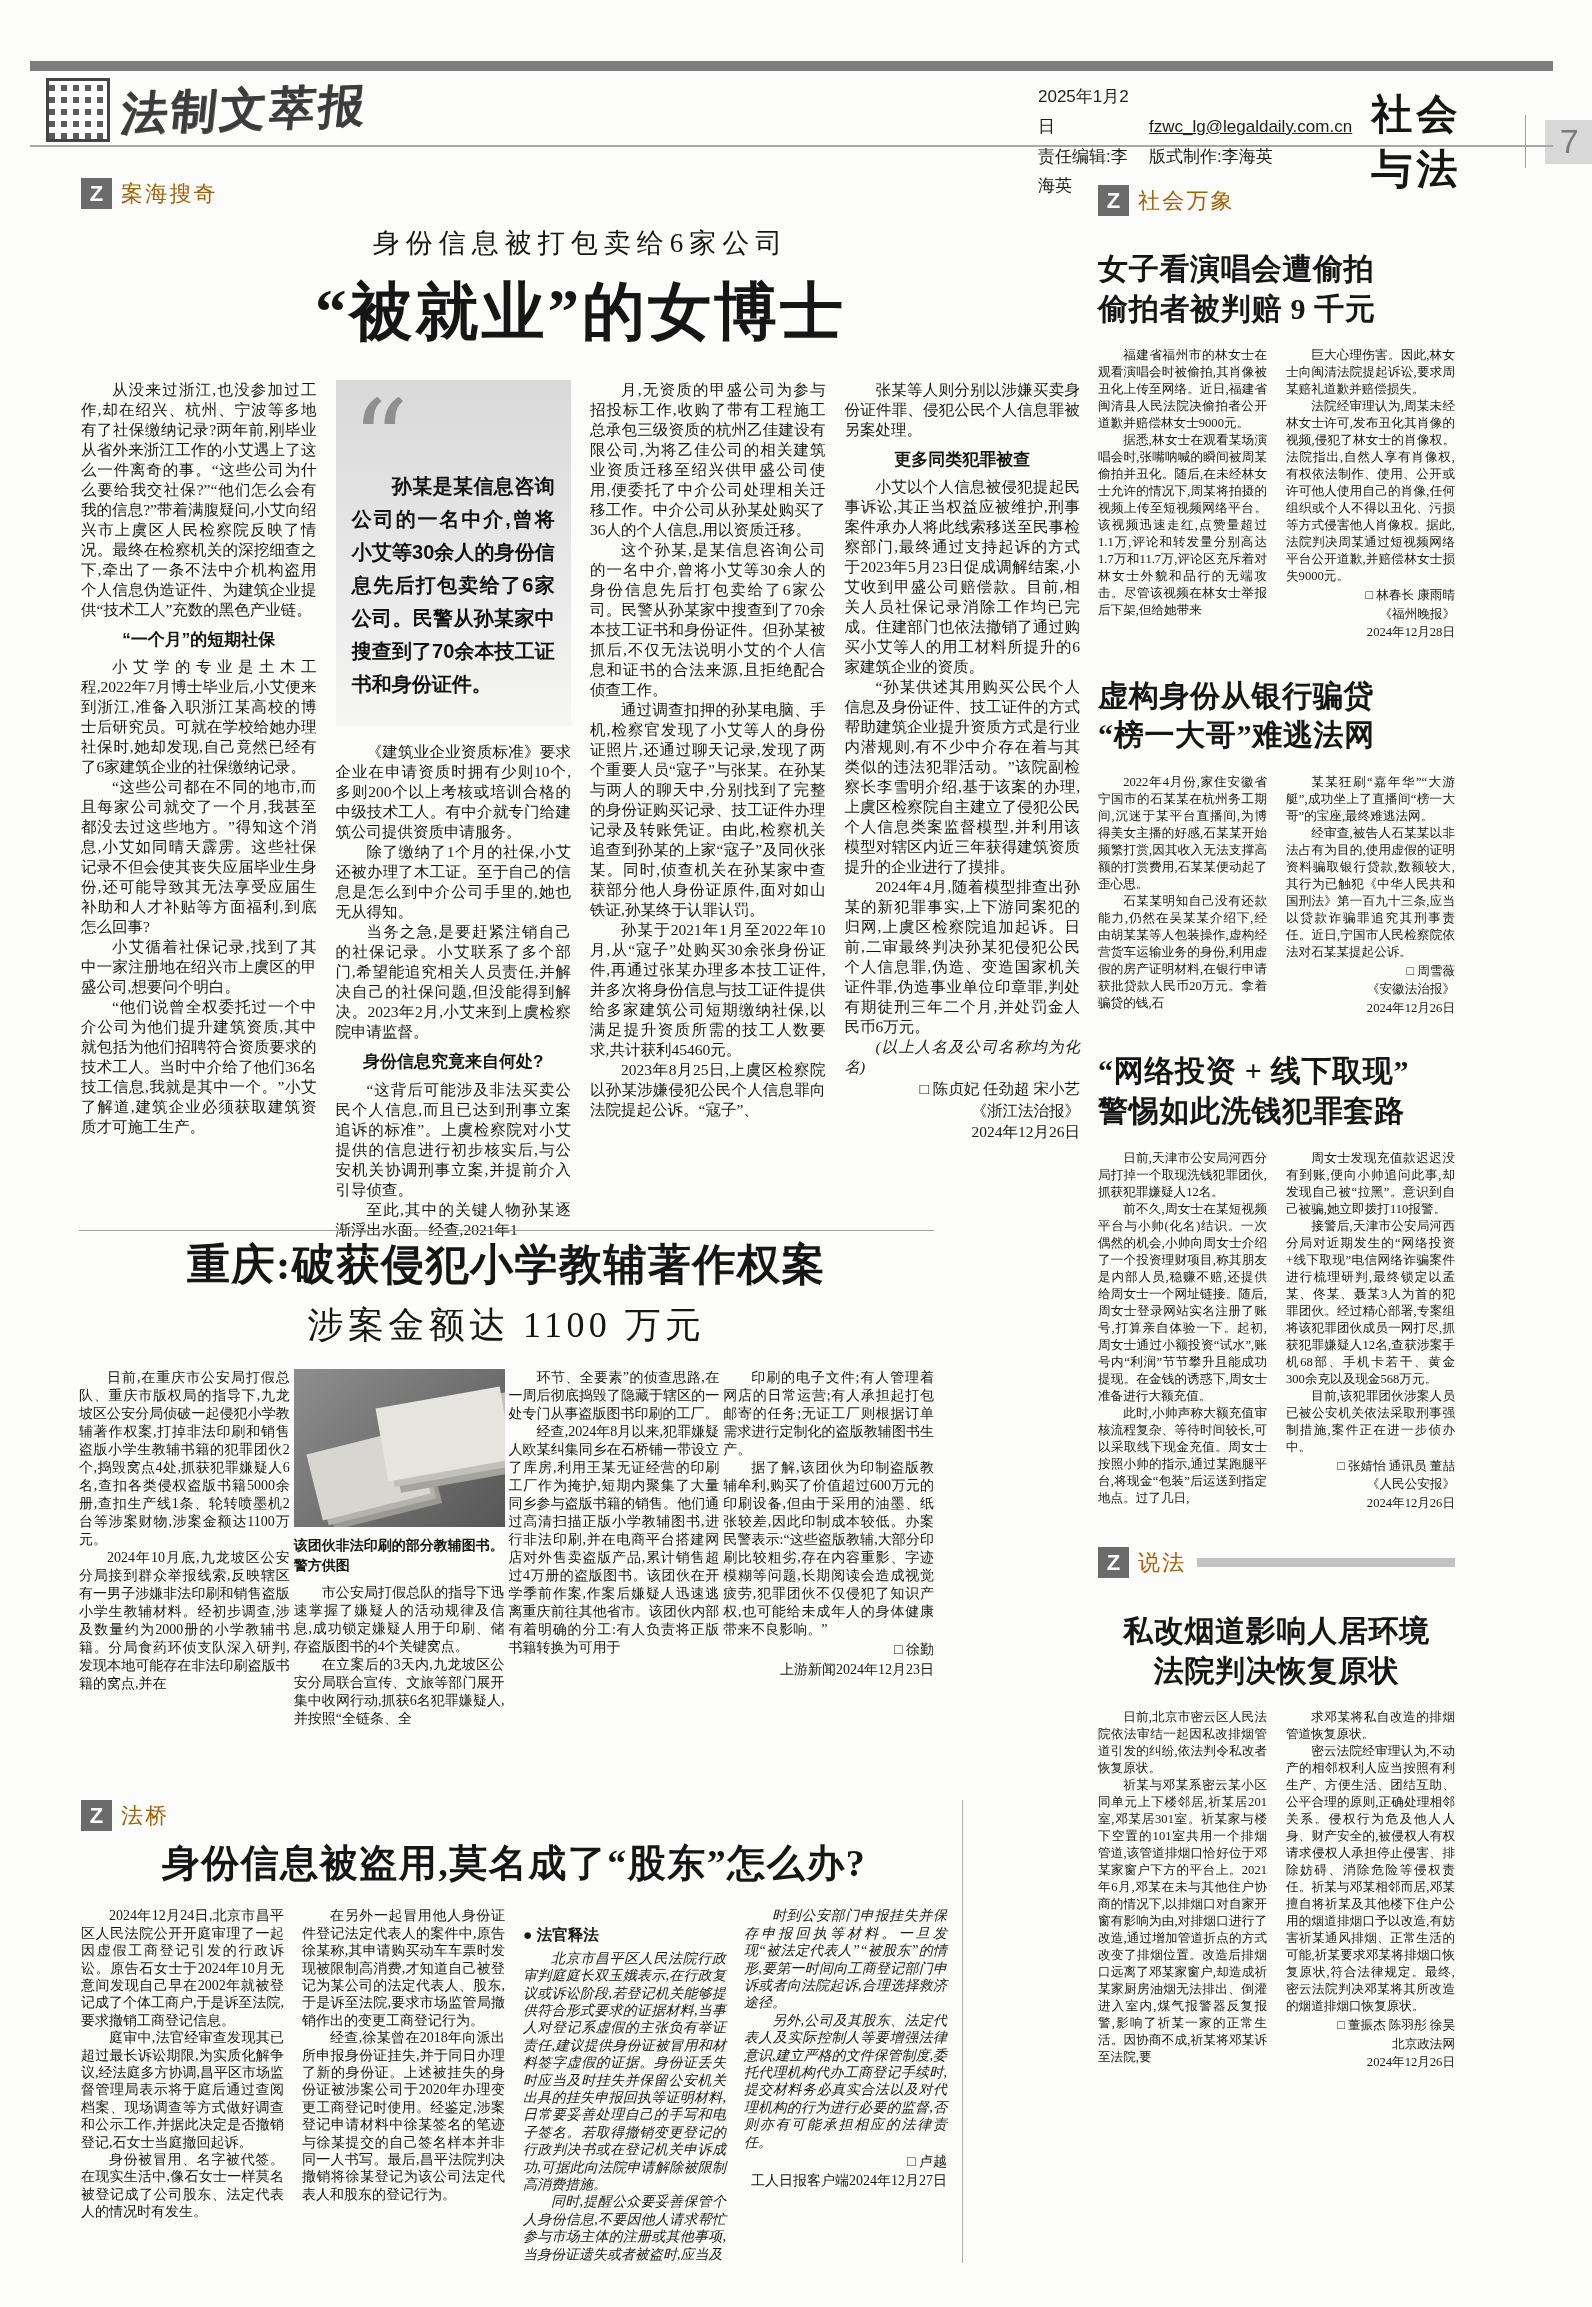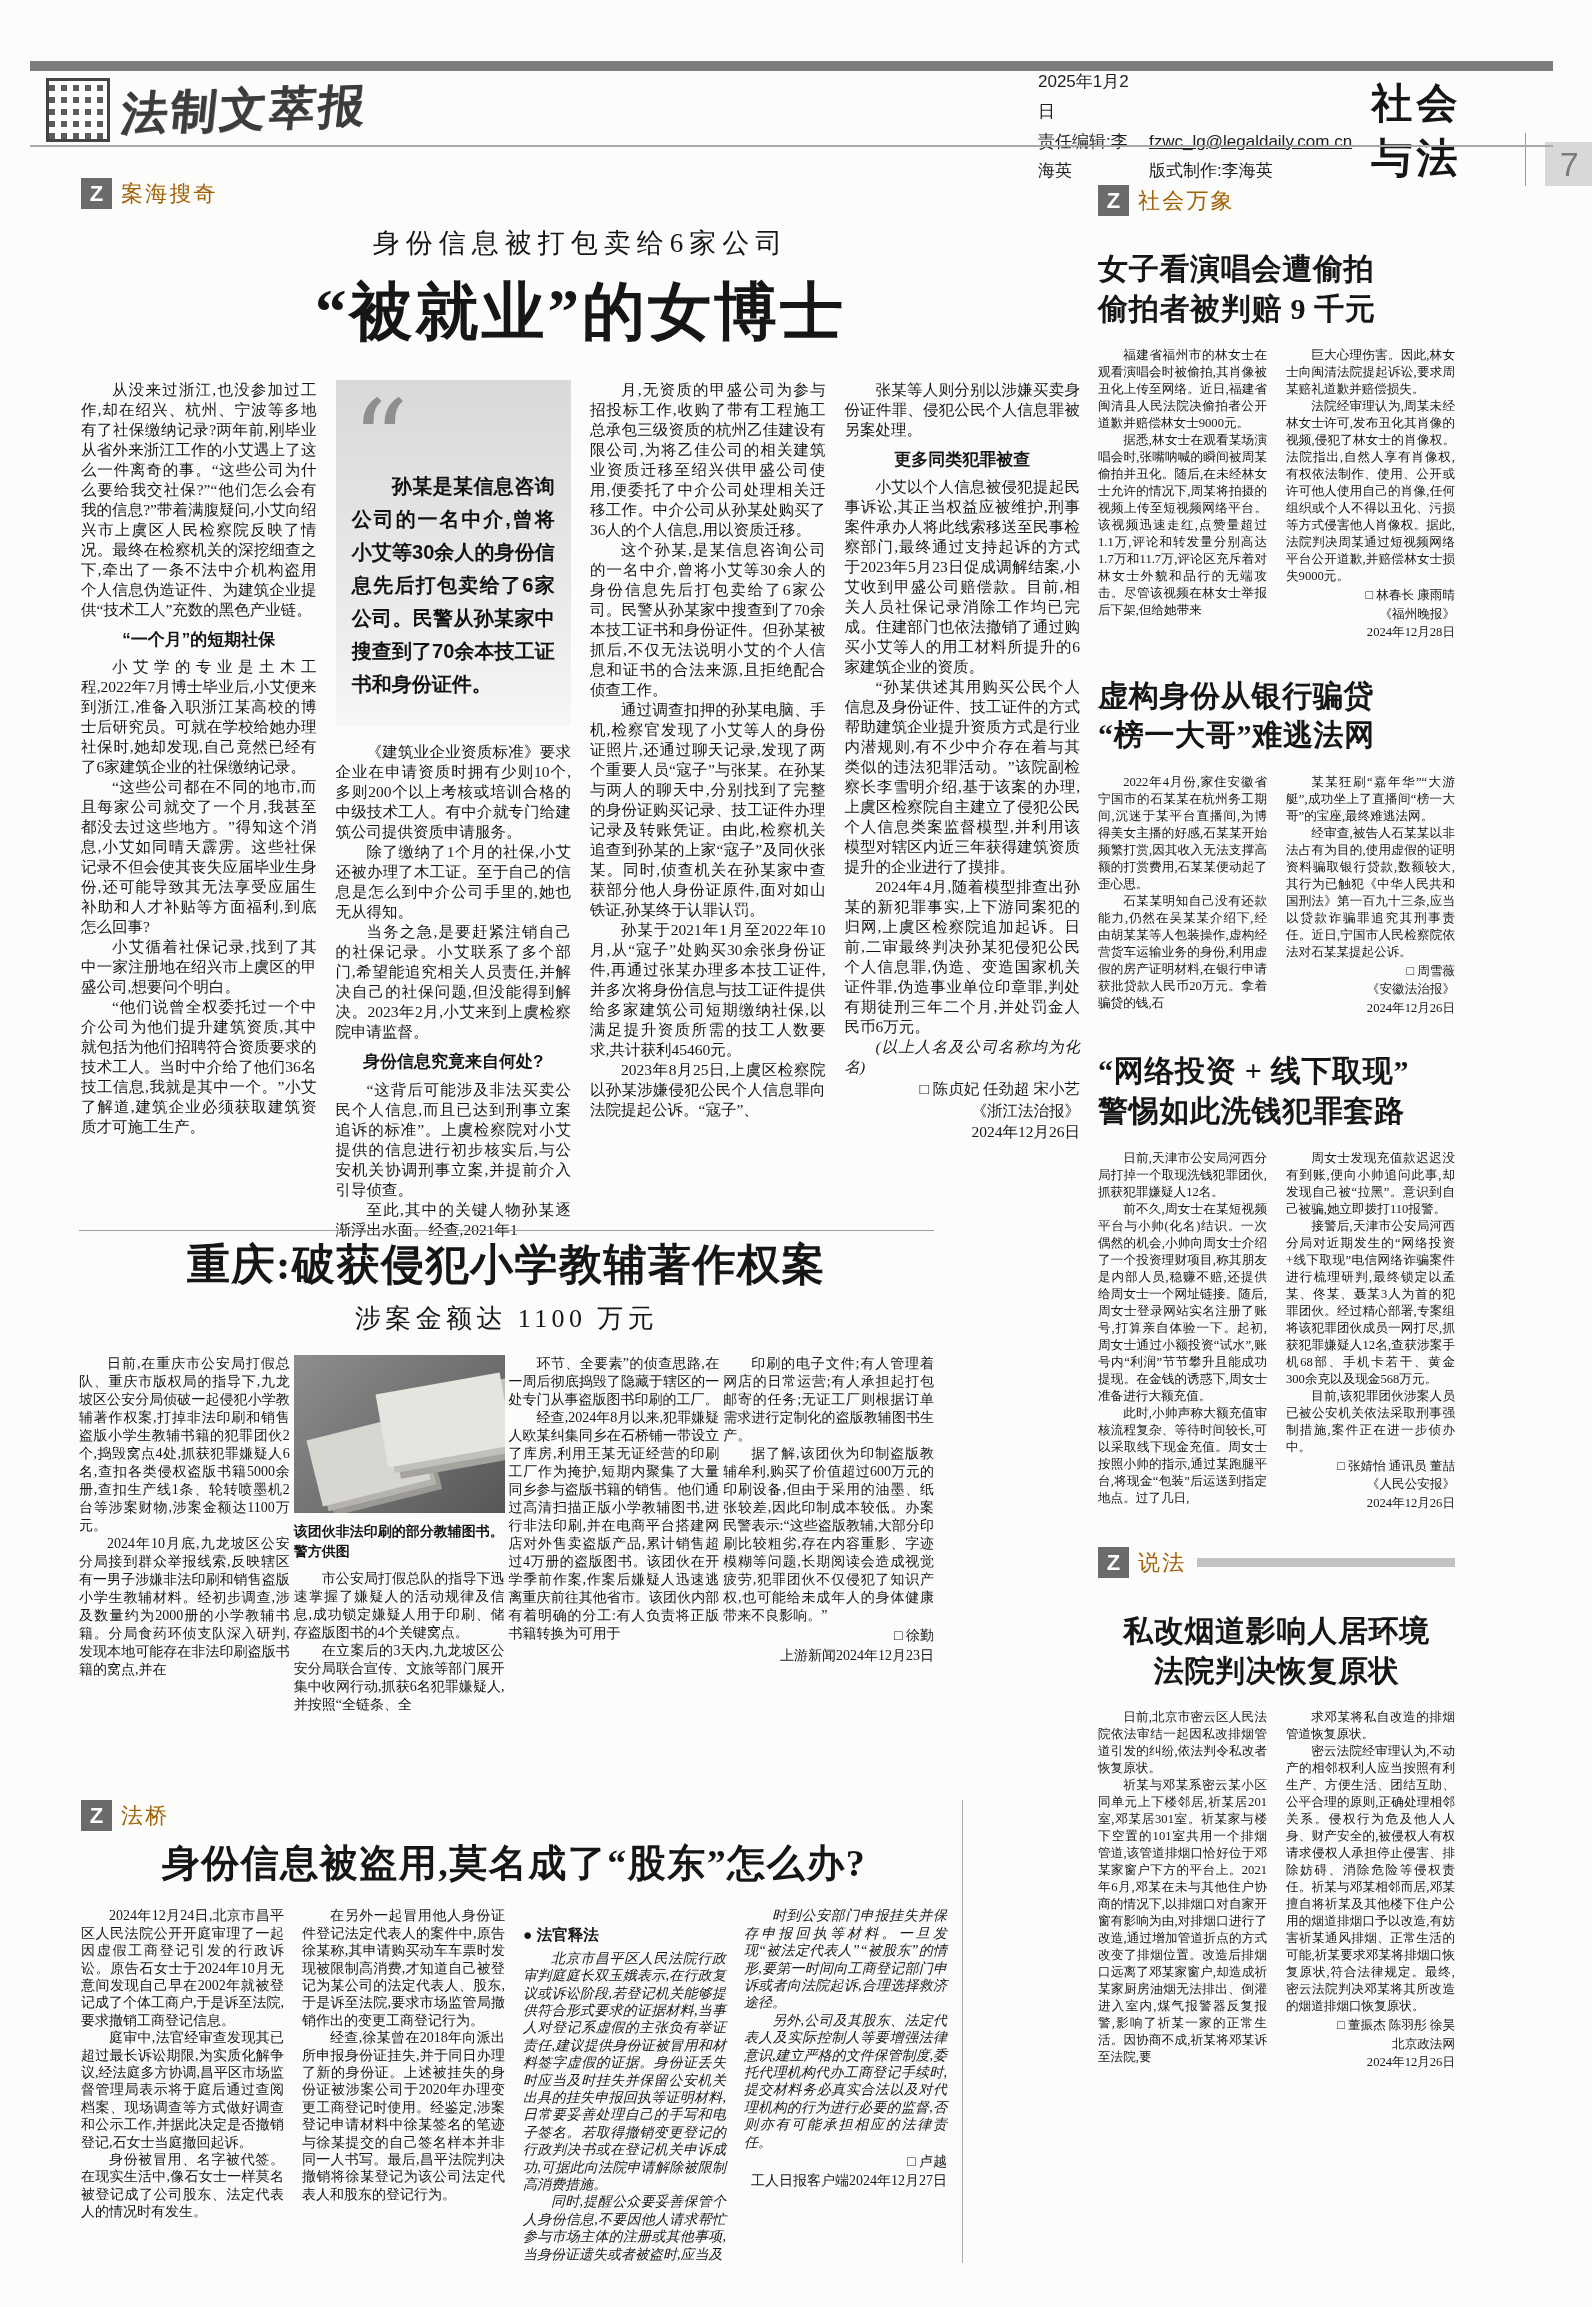--- a/index.html
+++ b/index.html
@@ -10,21 +10,21 @@
   .header-rule{position:absolute;left:30px;top:145px;width:1523px;height:1.5px;background:#a8a8a8;}
 
   
   .brand{position:absolute;left:46px;top:78px;display:flex;align-items:center;gap:12px;}
   .qr{width:64px;height:64px;background:
       repeating-linear-gradient(0deg,#333 0 6px,#fff 6px 12px),
       repeating-linear-gradient(90deg,#333 0 6px,#fff 6px 12px);
       background-blend-mode:screen;border:3px solid #444;}
   .paper-name{font-size:46px;font-weight:bold;letter-spacing:3px;transform:skewX(-8deg) rotate(-2deg);
       color:#3c3c3c;text-shadow:0.7px 0.7px 0 #666;}
-  .mast-right{position:absolute;top:67px;left:1038px;display:flex;align-items:flex-end;gap:19px;}
+  .mast-right{position:absolute;top:82px;left:1038px;display:flex;align-items:center;gap:19px;}
   .mast-col{font-size:17px;line-height:1.75;font-family:"Liberation Sans","DejaVu Sans",sans-serif;color:#1c1c1c;}
   .mast-email{text-decoration:underline;}
   .section-name{font-size:41px;font-weight:bold;letter-spacing:4.4px;}
   .vdiv{width:1.5px;height:53px;background:#9a9a9a;}
   .pagebox{width:64px;height:44px;background:#d8d8d8;display:flex;align-items:center;justify-content:center;
       font-family:"Liberation Sans","DejaVu Sans",sans-serif;font-size:34px;color:#7a7a7a;}
 
   
   .marker{display:flex;align-items:center;gap:9px;font-family:"Liberation Sans","DejaVu Sans",sans-serif;}
   .zlogo{width:31px;height:31px;background:#6b6b6b;color:#fff;display:flex;align-items:center;justify-content:center;
@@ -57,21 +57,21 @@
   .main-art{position:absolute;left:81px;top:178px;width:999px;}
   .kicker{font-size:27px;letter-spacing:6px;text-align:center;margin:16.3px 0 7.4px;}
   .main-title{font-size:63px;font-weight:bold;letter-spacing:3px;text-align:center;margin:4px 0 25px;}
   .main-art .cols{gap:19px;}
   .main-art .col{font-size:15.5px;line-height:20px;}
   .main-art .it-h{font-size:17px;}
 
   
   .cq-art{position:absolute;left:79px;top:1230px;width:855px;border-top:1.5px solid #9e9e9e;padding-top:2px;}
   .cq-title{font-size:43px;font-weight:bold;letter-spacing:1.5px;text-align:center;margin:3px 0 7.4px;}
-  .cq-sub{font-size:26px;letter-spacing:4.4px;text-align:center;margin:0 0 19px;}
+  .cq-sub{font-size:36px;letter-spacing:4.4px;text-align:center;margin:0 0 19px;}
   .cq-art .cols{gap:4px;}
   .cq-art .col{font-size:14px;line-height:18px;}
 
   
   .fq-art{position:absolute;left:81px;top:1800px;width:882px;border-right:1.5px solid #adadad;padding-right:15px;}
   .fq-title{font-size:38px;font-weight:900;letter-spacing:1.5px;text-align:center;margin:7.4px 0 18px;}
   .fq-art .cols{gap:18px;}
   .fq-art .col{font-size:14px;line-height:17.4px;}
   .fq-art .it-label{font-size:15.5px;}
   .fq-art .it-kai{font-size:14px;}

